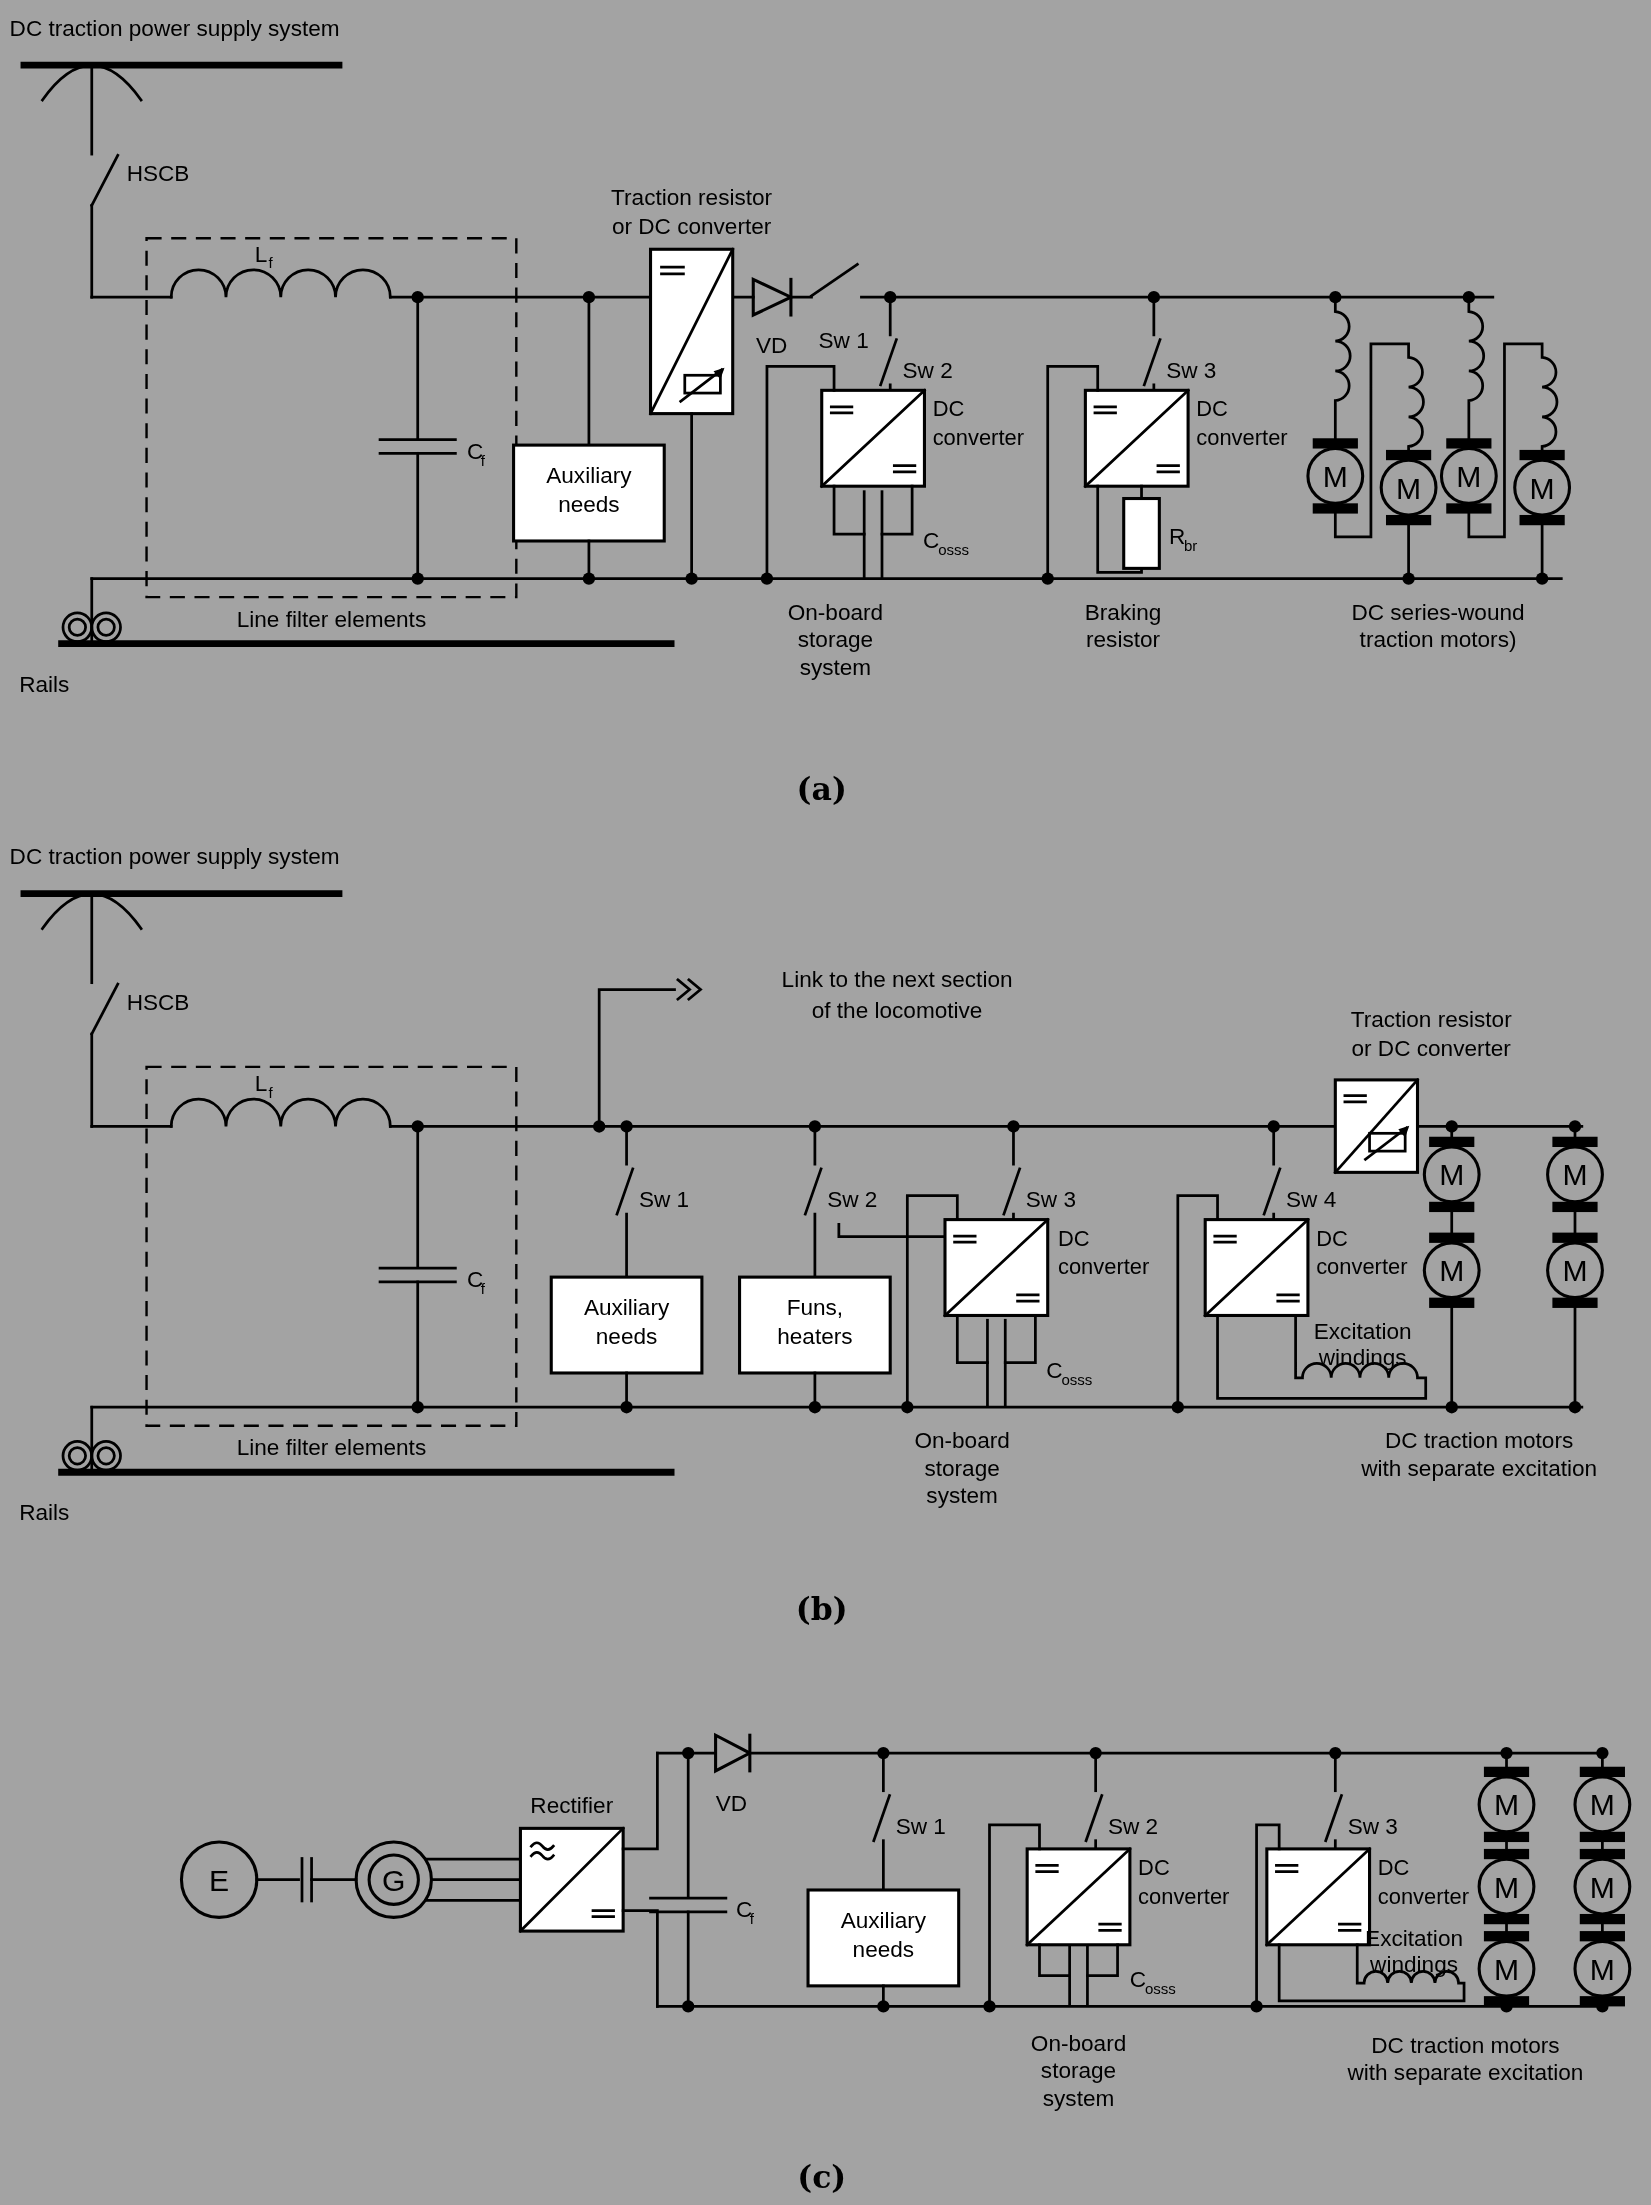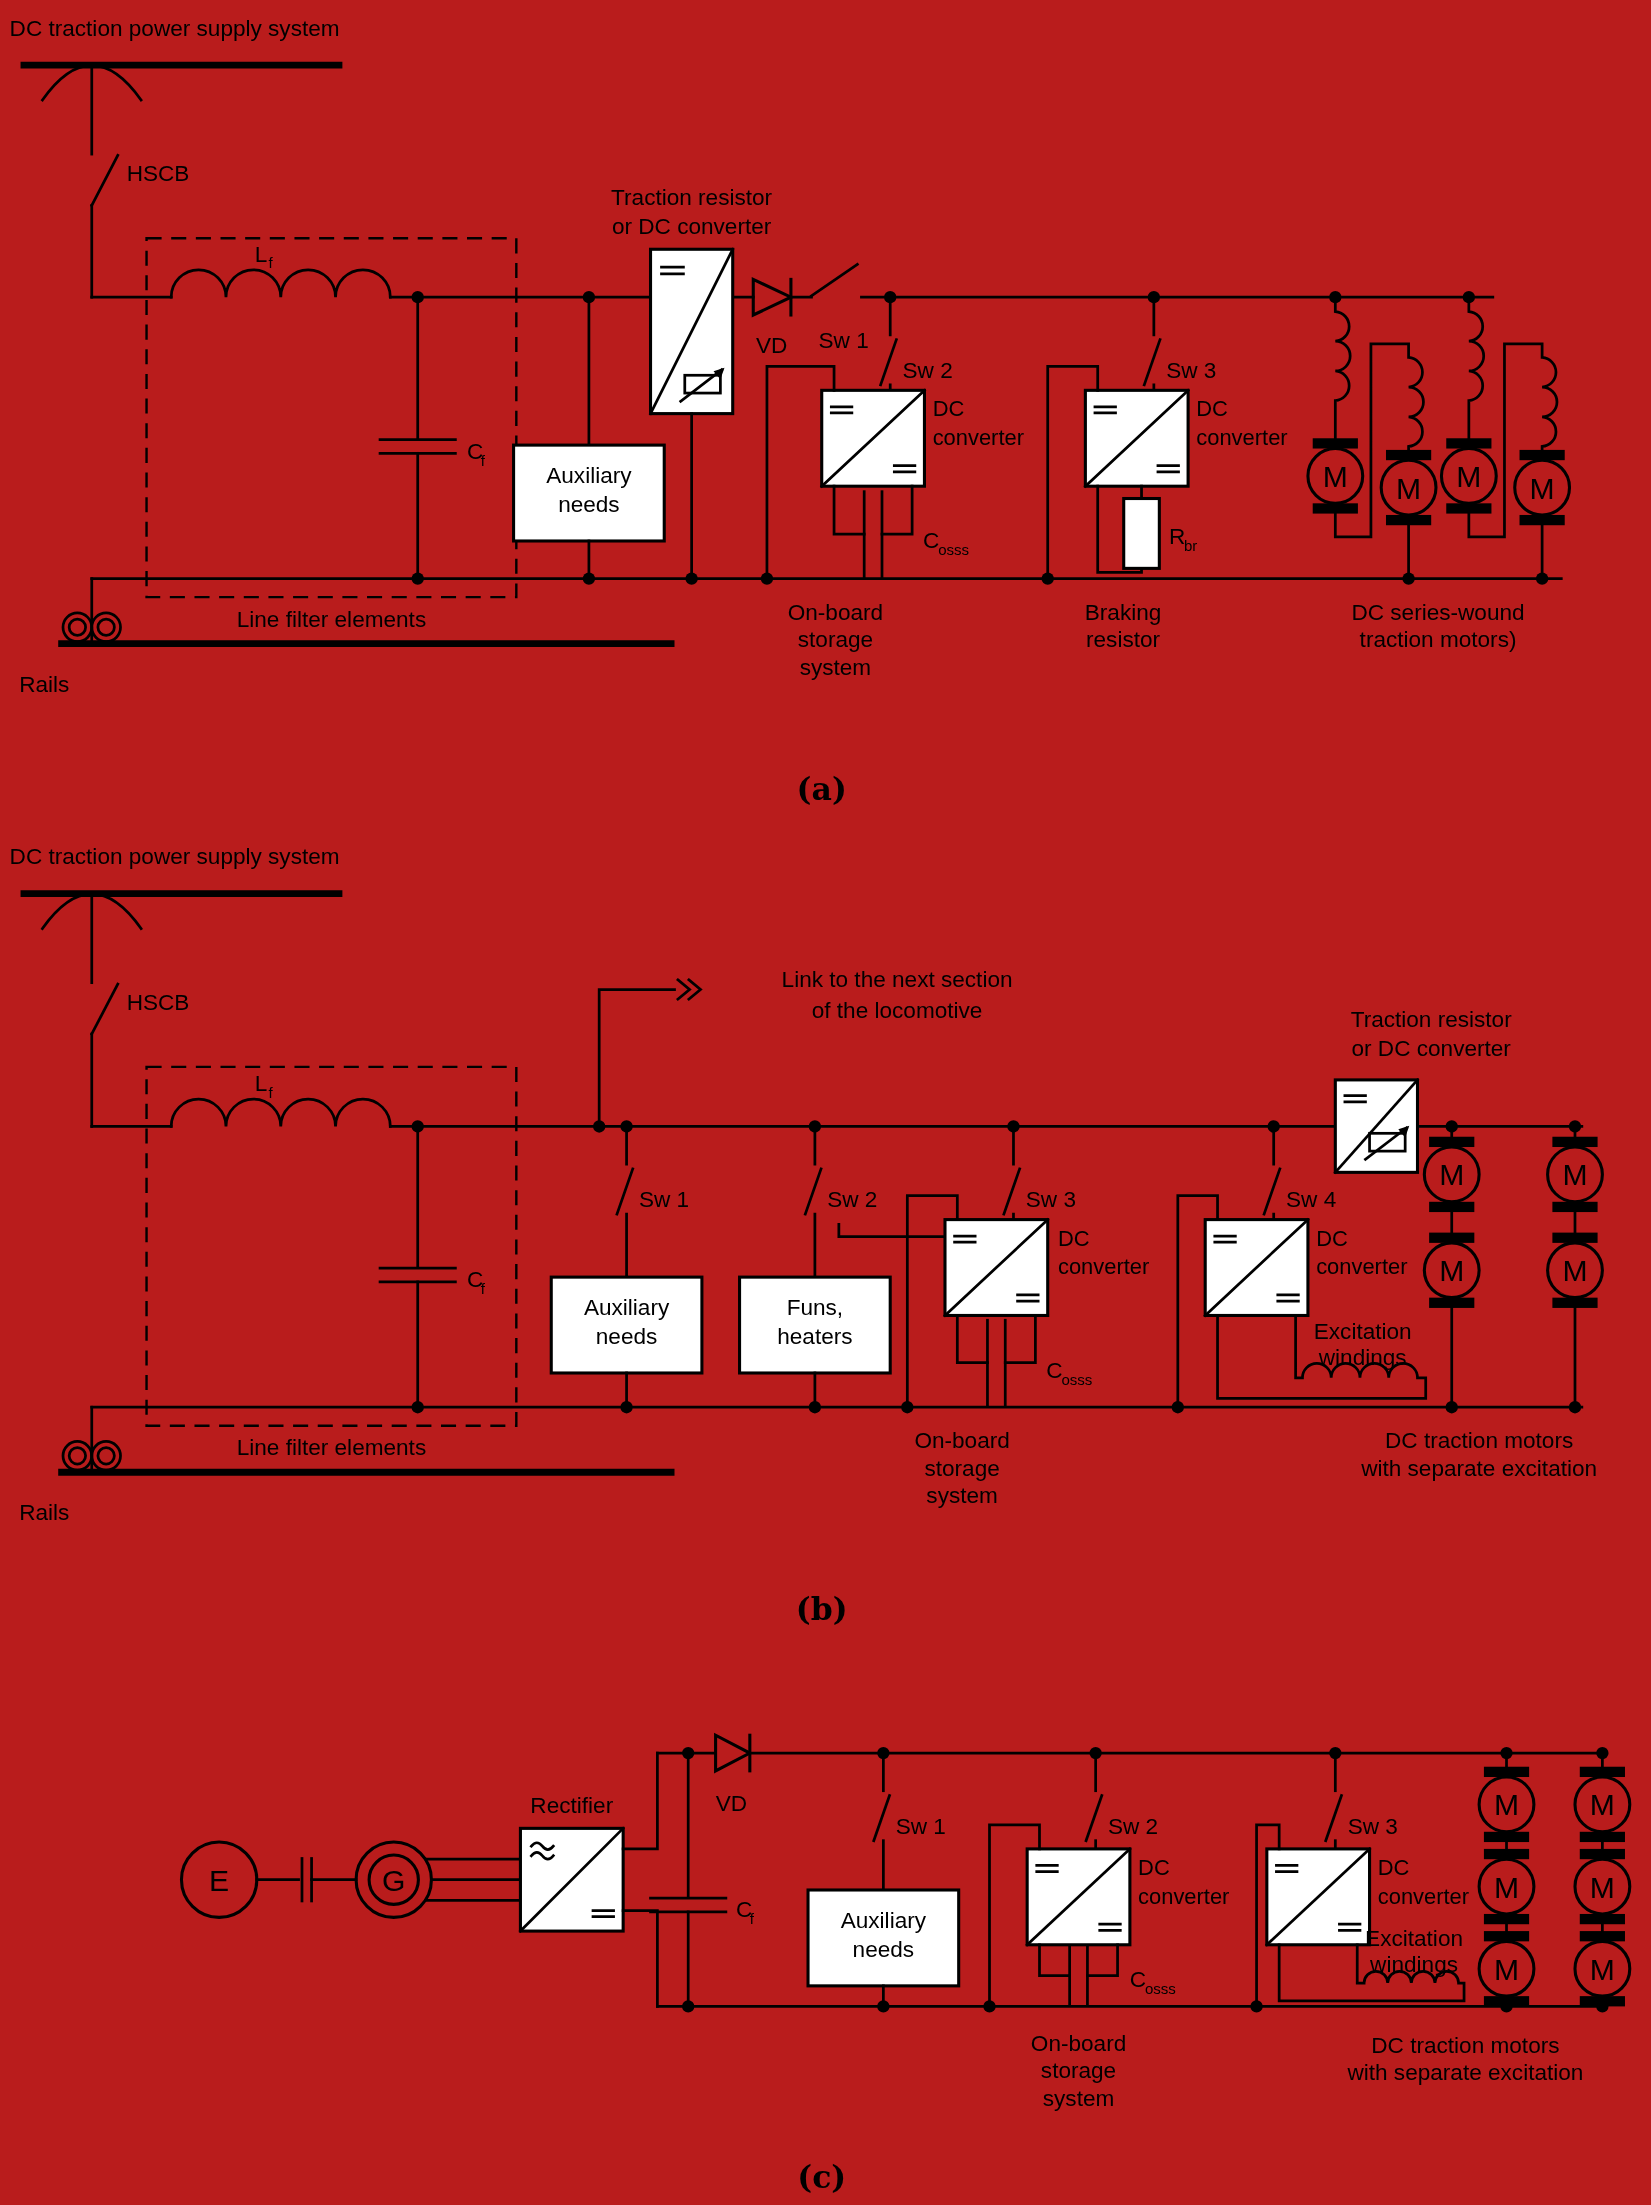--- a/index.html
+++ b/index.html
@@ -1,16 +1,16 @@
 <!DOCTYPE html>
 <html style="font-size:11px"><head>
 <meta charset="utf-8">
 <style>
   html,body{margin:0;padding:0;background:#ffffff;}
-  .page{width:1651px;height:2205px;background:#b91c1c;position:relative;}
+  .page{width:1651px;height:2205px;background:#a3a3a3;position:relative;}
   svg{display:block;}
   .w{stroke:#000;stroke-width:4;fill:none;stroke-linecap:square;stroke-linejoin:miter;}
   .w5{stroke:#000;stroke-width:4.5;fill:none;stroke-linecap:square;}
   .thick{stroke:#000;stroke-width:10;fill:none;stroke-linecap:butt;}
   .dash{stroke:#000;stroke-width:3.5;fill:none;stroke-dasharray:22 14;}
   .dot{fill:#000;stroke:none;}
   .blk{fill:#000;stroke:none;}
   .box{stroke:#000;stroke-width:4.5;fill:#fff;}
   .lbl{font-family:"Liberation Sans",sans-serif;font-size:33px;fill:#000;}
   .lbl32{font-family:"Liberation Sans",sans-serif;font-size:32px;fill:#000;}

